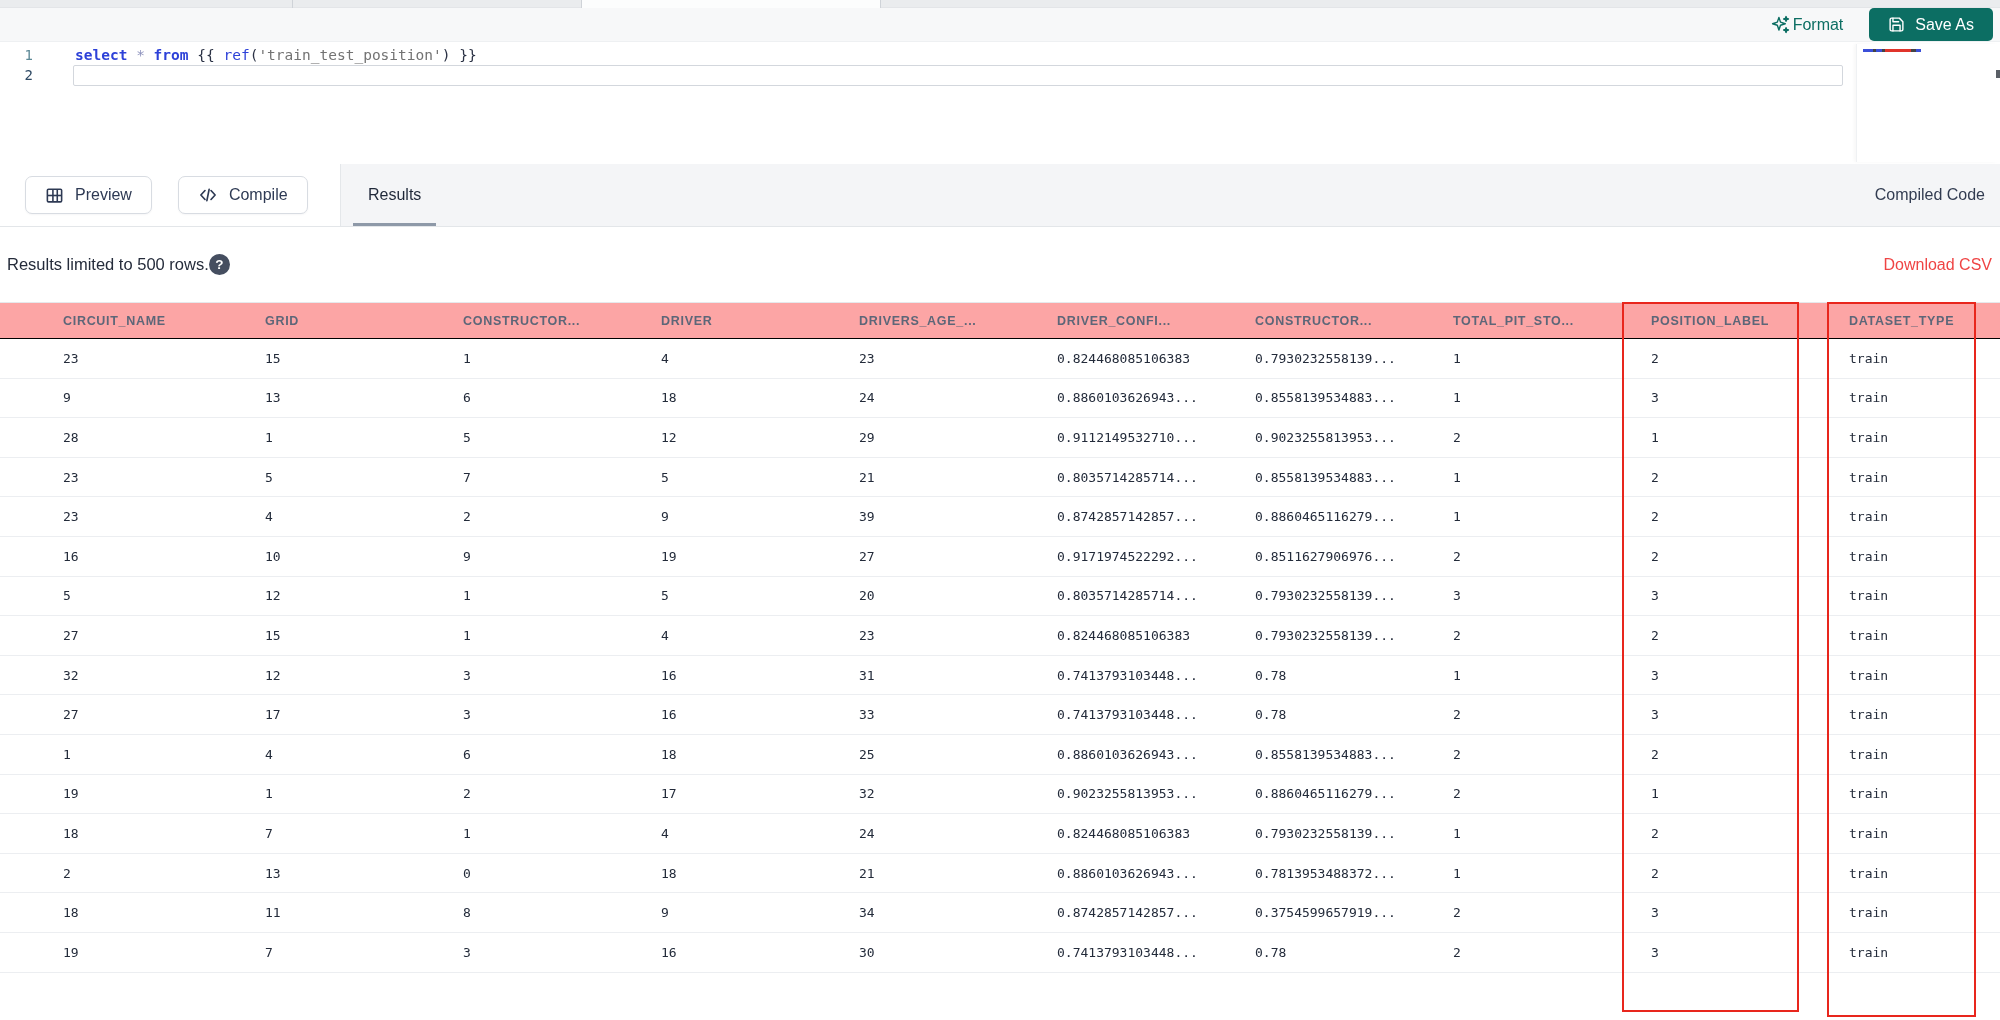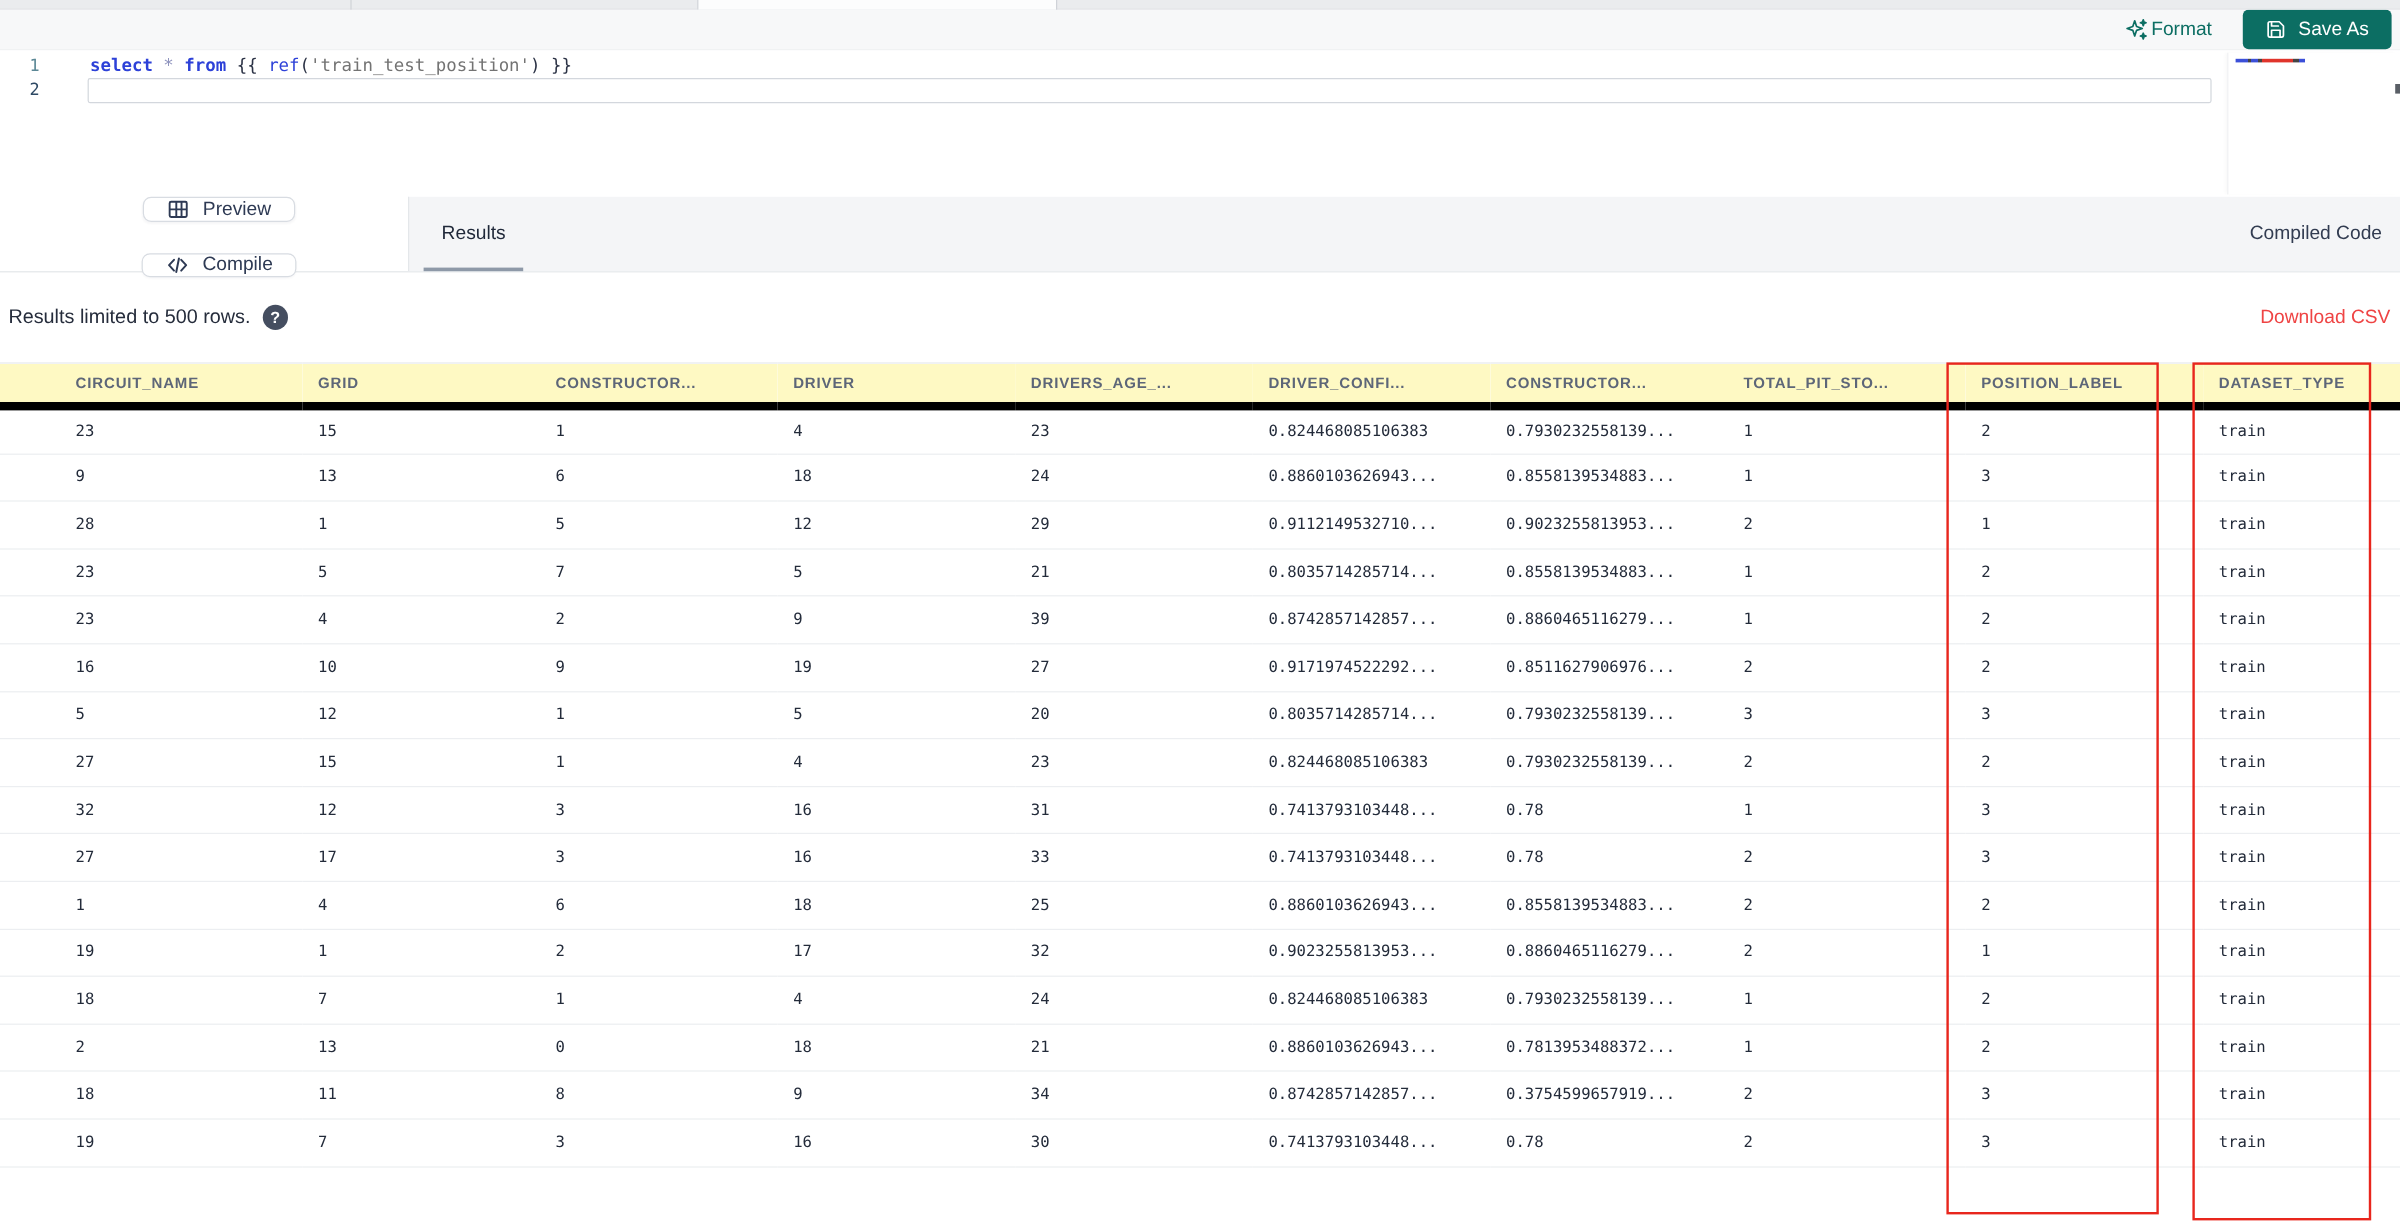--- a/index.html
+++ b/index.html
@@ -46,46 +46,46 @@
                      border: 1px solid #d3d7dd; border-radius: 2px; background: #fff; }
   .minimap { position: absolute; right: 2px; top: 2px; width: 142px; height: 118px;
              background: #fff; border-left: 1px solid #eff1f3; box-shadow: -2px 0 3px rgba(0,0,0,0.03); }
   .mini-line { margin: 5px 0 0 6px; height: 3px; width: 72px;
     background: linear-gradient(90deg, #3b4fd8 0 10px, #444 10px 13px, #3b4fd8 13px 19px,
                 #444 19px 22px, #e0342b 22px 48px, #444 48px 53px, #3b4fd8 53px 58px, transparent 58px); }
   .scroll-dash { position: absolute; right: 0; top: 28px; width: 4px; height: 8px; background: #5a5f66; }
 
   
   .action-row { position: relative; height: 63px; border-bottom: 1px solid #e3e6e9; background: #fff; display: flex; }
-  .buttons-zone { width: 340px; display: flex; align-items: center; gap: 26px; padding-left: 25px; flex-shrink: 0; flex-direction: column; }
+  .buttons-zone { width: 340px; display: flex; align-items: center; gap: 26px; padding-left: 25px; flex-shrink: 0; }
   .btn {
     display: flex; align-items: center; gap: 11px; height: 38px; padding: 0 19px;
     background: #fff; border: 1px solid #d8dce2; border-radius: 7px; font-size: 16px; color: #2e3a54;
     cursor: pointer; box-shadow: 0 1px 2px rgba(16,24,40,0.04); font-family: "Liberation Sans", sans-serif;
   }
   .tabs-zone { flex: 1; background: #f4f5f7; border-left: 1px solid #e4e7ea; display: flex; padding-left: 12px; justify-content: space-between; }
   .tab { display: flex; align-items: center; padding: 0 15px; font-size: 16px; color: #323c51;
          position: relative; cursor: pointer; }
   .tab.active { color: #1f2839; }
   .tab.active::after { content: ""; position: absolute; left: 0; right: 0; bottom: 0; height: 3px; background: #8e99a8; }
 
   
   .results-bar { height: 75px; background: #fff; display: flex; align-items: center;
                  justify-content: space-between; padding: 0 8px 0 7px; }
-  .results-info { display: flex; align-items: center; gap: 10px; font-size: 16.5px; color: #252c3b; }
+  .results-info { display: flex; align-items: center; font-size: 16.5px; color: #252c3b; }
   .qicon { width: 21px; height: 21px; border-radius: 50%; background: #454e60; color: #fff;
            font-size: 13.5px; font-weight: bold; display: flex; align-items: center; justify-content: center;
            cursor: pointer; }
   .download-link { color: #ef4444; font-size: 16px; cursor: pointer; text-decoration: none; }
 
   
   .table-wrap { position: relative; }
   table { width: 2000px; border-collapse: collapse; table-layout: fixed; }
   thead th {
-    height: 36px; background: #fef9c3; border-top: 1px solid #e6e9ec; border-bottom: 7px solid #000000;
+    height: 36px; background: #fca5a5; border-top: 1px solid #e6e9ec; border-bottom: 1px solid #000000;
     font-size: 12.5px; letter-spacing: 0.7px; color: #5d6678; text-align: left;
     padding-left: 13px; font-weight: 700; overflow: hidden; white-space: nowrap;
   }
   tbody td {
     height: 39.6px; border-bottom: 1px solid #eceef1; font-family: "DejaVu Sans Mono", monospace;
     font-size: 13px; color: #232b3a; padding-left: 13px; overflow: hidden; white-space: nowrap;
   }
   thead th:first-child, tbody td:first-child { padding-left: 63px; }
   .redbox { position: absolute; top: 0; border: 2px solid #e8261d; pointer-events: none; }
   .box-position { left: 1622px; width: 177px; height: 710px; }

